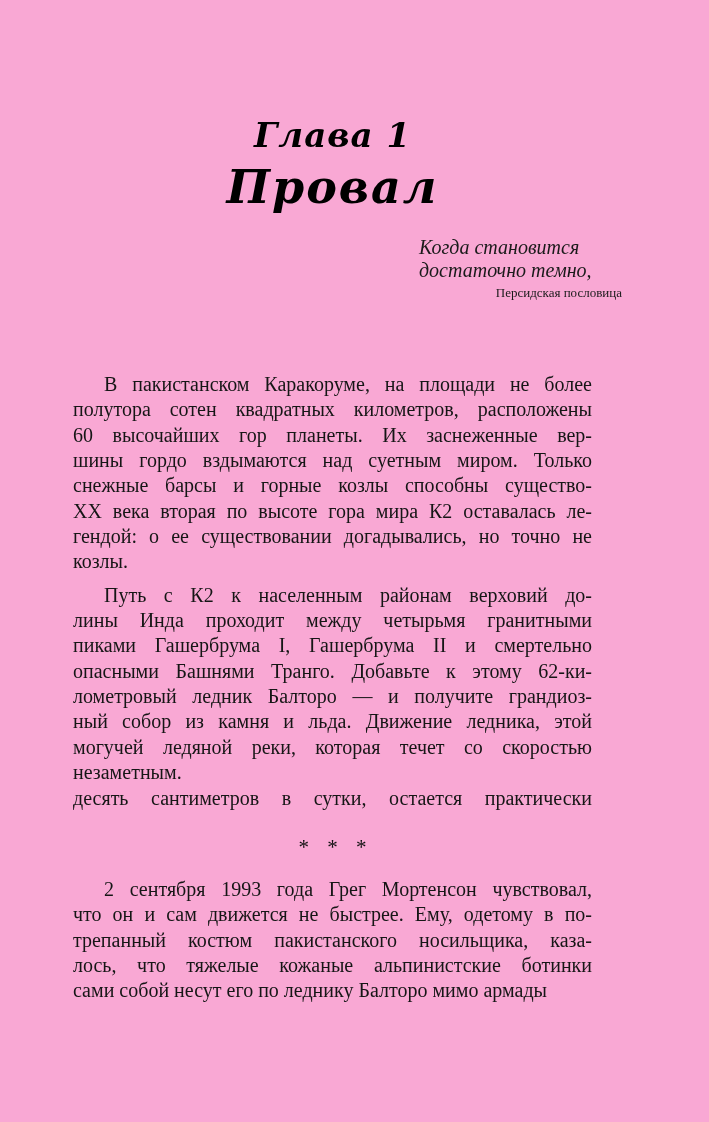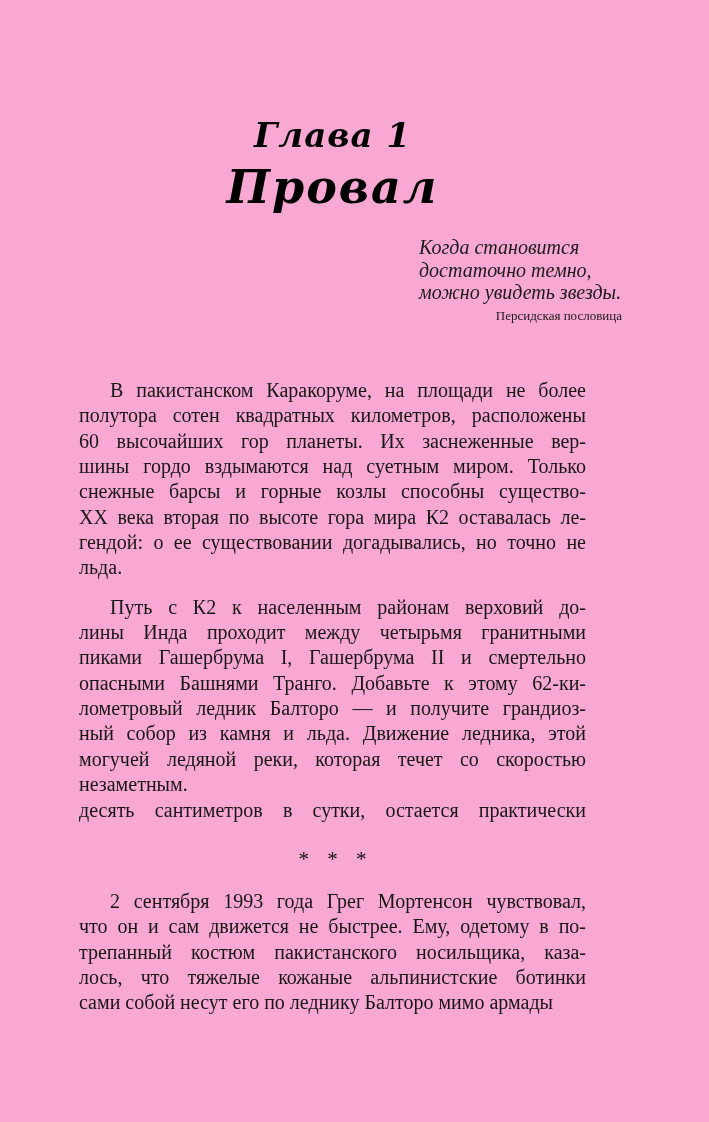--- a/index.html
+++ b/index.html
@@ -65,21 +65,21 @@
   
   .body-text {
     position: absolute;
     left: 65px;
     top: 364px;
     width: 535px;
     font-size: 20px;
     line-height: 25.35px;
     color: #161616;
   }
-  .paragraph { margin: 14px; }
+  .paragraph { margin: 8px; }
   .text-line {
     text-align: justify;
     text-align-last: justify;
     white-space: normal;
     overflow: hidden;
     height: 25.35px;
   }
   .text-line.first-line { text-indent: 31px; }
   .text-line.last-line { text-align-last: left; }
   .section-separator {
@@ -100,35 +100,34 @@
 
   <div class="chapter-heading">
     <div class="chapter-number">Глава 1</div>
     <div class="chapter-title">Провал</div>
   </div>
 
   <div class="epigraph">
     <div>
         <div class="epigraph-line">Когда становится</div>
         <div class="epigraph-line">достаточно темно,</div>
-        <div class="epigraph-line">можно увидеть звезды.</div>
       </div>
     <div class="epigraph-attribution">Персидская пословица</div>
   </div>
 
   <div class="body-text">
       <div class="paragraph">
         <div class="text-line first-line">В пакистанском Каракоруме, на площади не более</div>
         <div class="text-line">полутора сотен квадратных километров, расположены</div>
         <div class="text-line">60 высочайших гор планеты. Их заснеженные вер-</div>
         <div class="text-line">шины гордо вздымаются над суетным миром. Только</div>
         <div class="text-line">снежные барсы и горные козлы способны существо-</div>
         <div class="text-line">XX века вторая по высоте гора мира К2 оставалась ле-</div>
         <div class="text-line">гендой: о ее существовании догадывались, но точно не</div>
-        <div class="text-line last-line">льда.</div>
+        <div class="text-line last-line">козлы.</div>
       </div>
       <div class="paragraph">
         <div class="text-line first-line">Путь с К2 к населенным районам верховий до-</div>
         <div class="text-line">лины Инда проходит между четырьмя гранитными</div>
         <div class="text-line">пиками Гашербрума I, Гашербрума II и смертельно</div>
         <div class="text-line">опасными Башнями Транго. Добавьте к этому 62-ки-</div>
         <div class="text-line">лометровый ледник Балторо — и получите грандиоз-</div>
         <div class="text-line">ный собор из камня и льда. Движение ледника, этой</div>
         <div class="text-line">могучей ледяной реки, которая течет со скоростью</div>
         <div class="text-line last-line">незаметным.</div>

